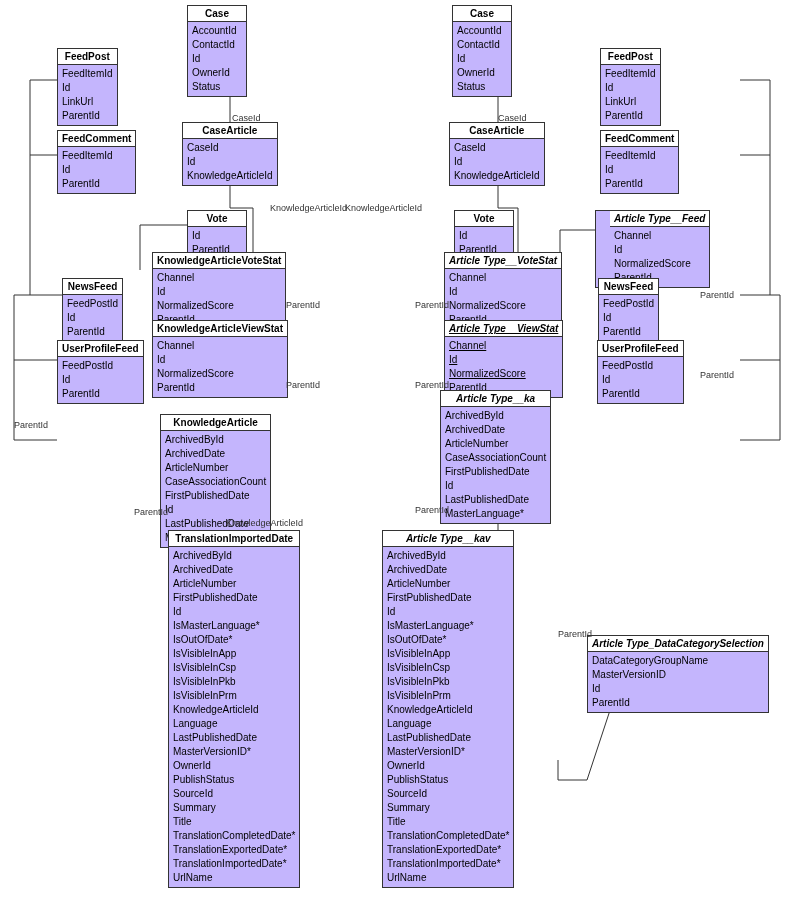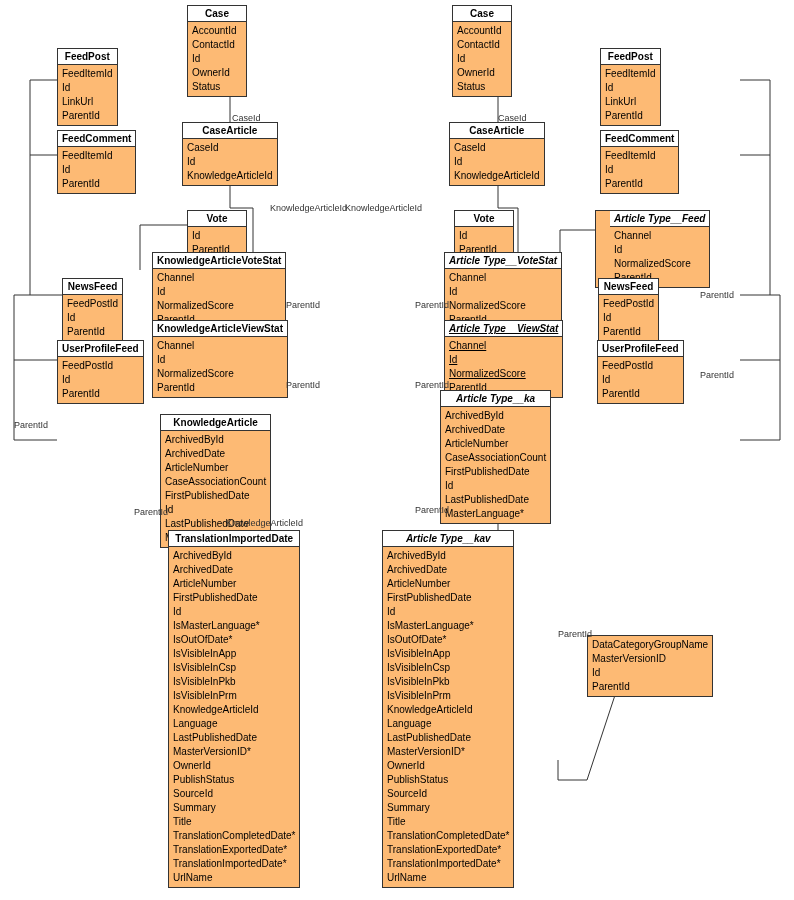--- a/index.html
+++ b/index.html
@@ -13,21 +13,21 @@
     }
     .diagram-container {
       position: relative;
       width: 794px;
       height: 900px;
       background: #fff;
     }
     .entity-box {
       position: absolute;
       border: 1px solid #333;
-      background: #fdba74;
+      background: #c4b5fd;
       min-width: 60px;
     }
     .entity-title {
       background: #fff;
       border-bottom: 1px solid #333;
       padding: 2px 4px;
       font-weight: bold;
       font-size: 10px;
       text-align: center;
       white-space: nowrap;
@@ -370,20 +370,21 @@
         <div>SourceId</div>
         <div>Summary</div>
         <div>Title</div>
         <div>TranslationCompletedDate*</div>
         <div>TranslationExportedDate*</div>
         <div>TranslationImportedDate*</div>
         <div>UrlName</div>
       </div>
     </div>
     <div class="entity-box" style="left: 587px; top: 635px;">
+      <div class="entity-title italic">Article Type_DataCategorySelection</div>
       <div class="entity-fields">
         <div>DataCategoryGroupName</div>
         <div>MasterVersionID</div>
         <div>Id</div>
         <div>ParentId</div>
       </div>
     </div>
     <div class="rel-label" style="left: 232px; top: 113px;">CaseId</div>
     <div class="rel-label" style="left: 270px; top: 203px;">KnowledgeArticleId</div>
     <div class="rel-label" style="left: 286px; top: 300px;">ParentId</div>

